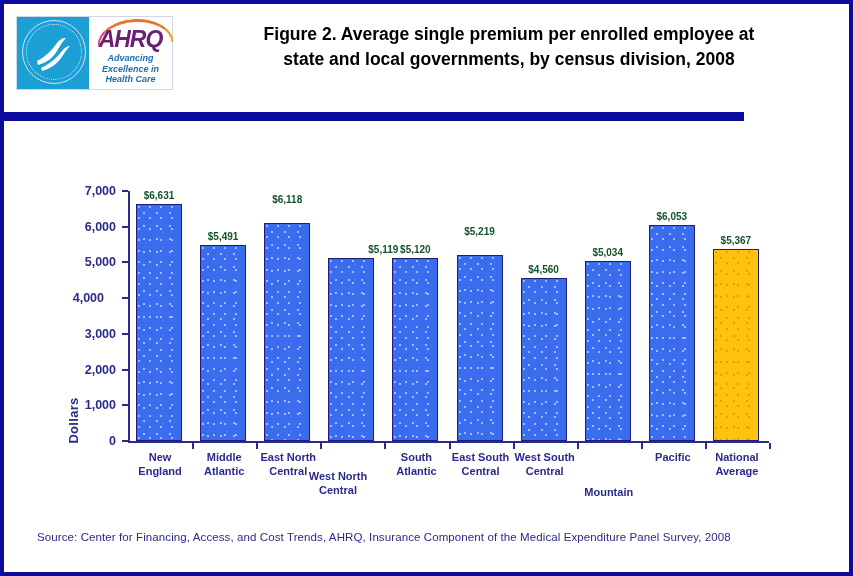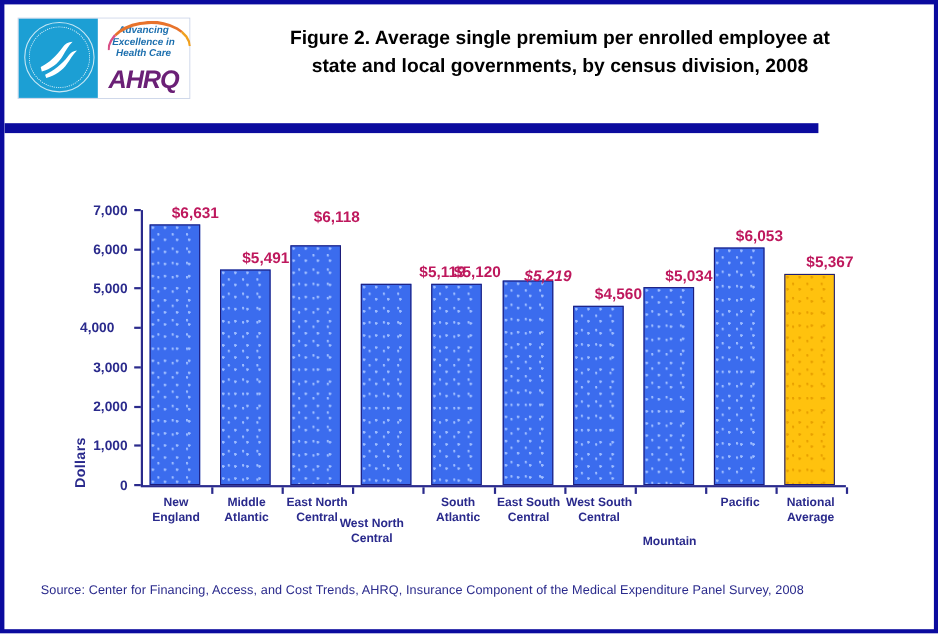--- a/index.html
+++ b/index.html
@@ -224,24 +224,24 @@
     background-color: #ffc20e;
     background-image:
       radial-gradient(circle at 2px 2px, #e8a000 1.1px, transparent 1.3px),
       radial-gradient(circle at 7px 8px, #e8a000 1.1px, transparent 1.3px);
     background-size: 11px 11px, 13px 13px;
   }
   .bar-value {
     position: absolute;
     width: 80px;
     left: -9px;
-    text-align: right;
-    font-size: 14px;
-    font-weight: bold;
-    color: #be185d;
+    text-align: center;
+    font-size: 10px;
+    font-weight: bold;
+    color: #14532d;
     white-space: nowrap;
   }
   .cat-label {
     position: absolute;
     top: 322px;
     width: 80px;
     text-align: center;
     font-size: 11px;
     font-weight: bold;
     line-height: 13.5px;
@@ -270,26 +270,26 @@
       <div id="logo-seal">
         <div class="ring"></div>
         <div class="ring2"></div>
         <svg class="bird" viewBox="0 0 44 44">
           <path d="M6 30 C14 26 20 20 26 12 C28 9 31 7 35 7 C31 11 29 15 26 20 C22 27 15 32 7 34 Z" fill="#ffffff"></path>
           <path d="M10 37 C18 33 25 28 31 20 C33 17 36 15 39 15 C35 19 33 23 30 27 C26 33 19 38 11 40 Z" fill="#ffffff"></path>
         </svg>
       </div>
       <div id="logo-right">
         <div id="logo-arc"></div>
+        <div id="logo-ahrq">AHRQ</div>
         <div id="logo-tag">
           <div>Advancing</div>
           <div>Excellence in</div>
           <div>Health Care</div>
         </div>
-        <div id="logo-ahrq">AHRQ</div>
       </div>
     </div>
 
     <div id="chart-title">
       <div>Figure 2. Average single premium per enrolled employee at</div>
       <div>state and local governments, by census division, 2008</div>
     </div>
   </div>
 
   <div id="header-rule"></div>
@@ -344,21 +344,21 @@
         <div class="bar-slot" style="left: 192.3px; width: 64.1px;">
           <div class="bar blue" title="West North Central: $5,119" style="height: 182.821px;"></div>
           <div class="bar-value" style="bottom: 185.821px; padding-left: 32px;">$5,119</div>
         </div>
         <div class="bar-slot" style="left: 256.4px; width: 64.1px;">
           <div class="bar blue" title="South Atlantic: $5,120" style="height: 182.857px;"></div>
           <div class="bar-value" style="bottom: 185.857px;">$5,120</div>
         </div>
         <div class="bar-slot" style="left: 320.5px; width: 64.1px;">
           <div class="bar blue" title="East South Central: $5,219" style="height: 186.393px;"></div>
-          <div class="bar-value" style="bottom: 183px; font-style: italic;">$5,219</div>
+          <div class="bar-value" style="bottom: 204px;">$5,219</div>
         </div>
         <div class="bar-slot" style="left: 384.6px; width: 64.1px;">
           <div class="bar blue" title="West South Central: $4,560" style="height: 162.857px;"></div>
           <div class="bar-value" style="bottom: 165.857px;">$4,560</div>
         </div>
         <div class="bar-slot" style="left: 448.7px; width: 64.1px;">
           <div class="bar blue" title="Mountain: $5,034" style="height: 179.786px;"></div>
           <div class="bar-value" style="bottom: 182.786px;">$5,034</div>
         </div>
         <div class="bar-slot" style="left: 512.8px; width: 64.1px;">

